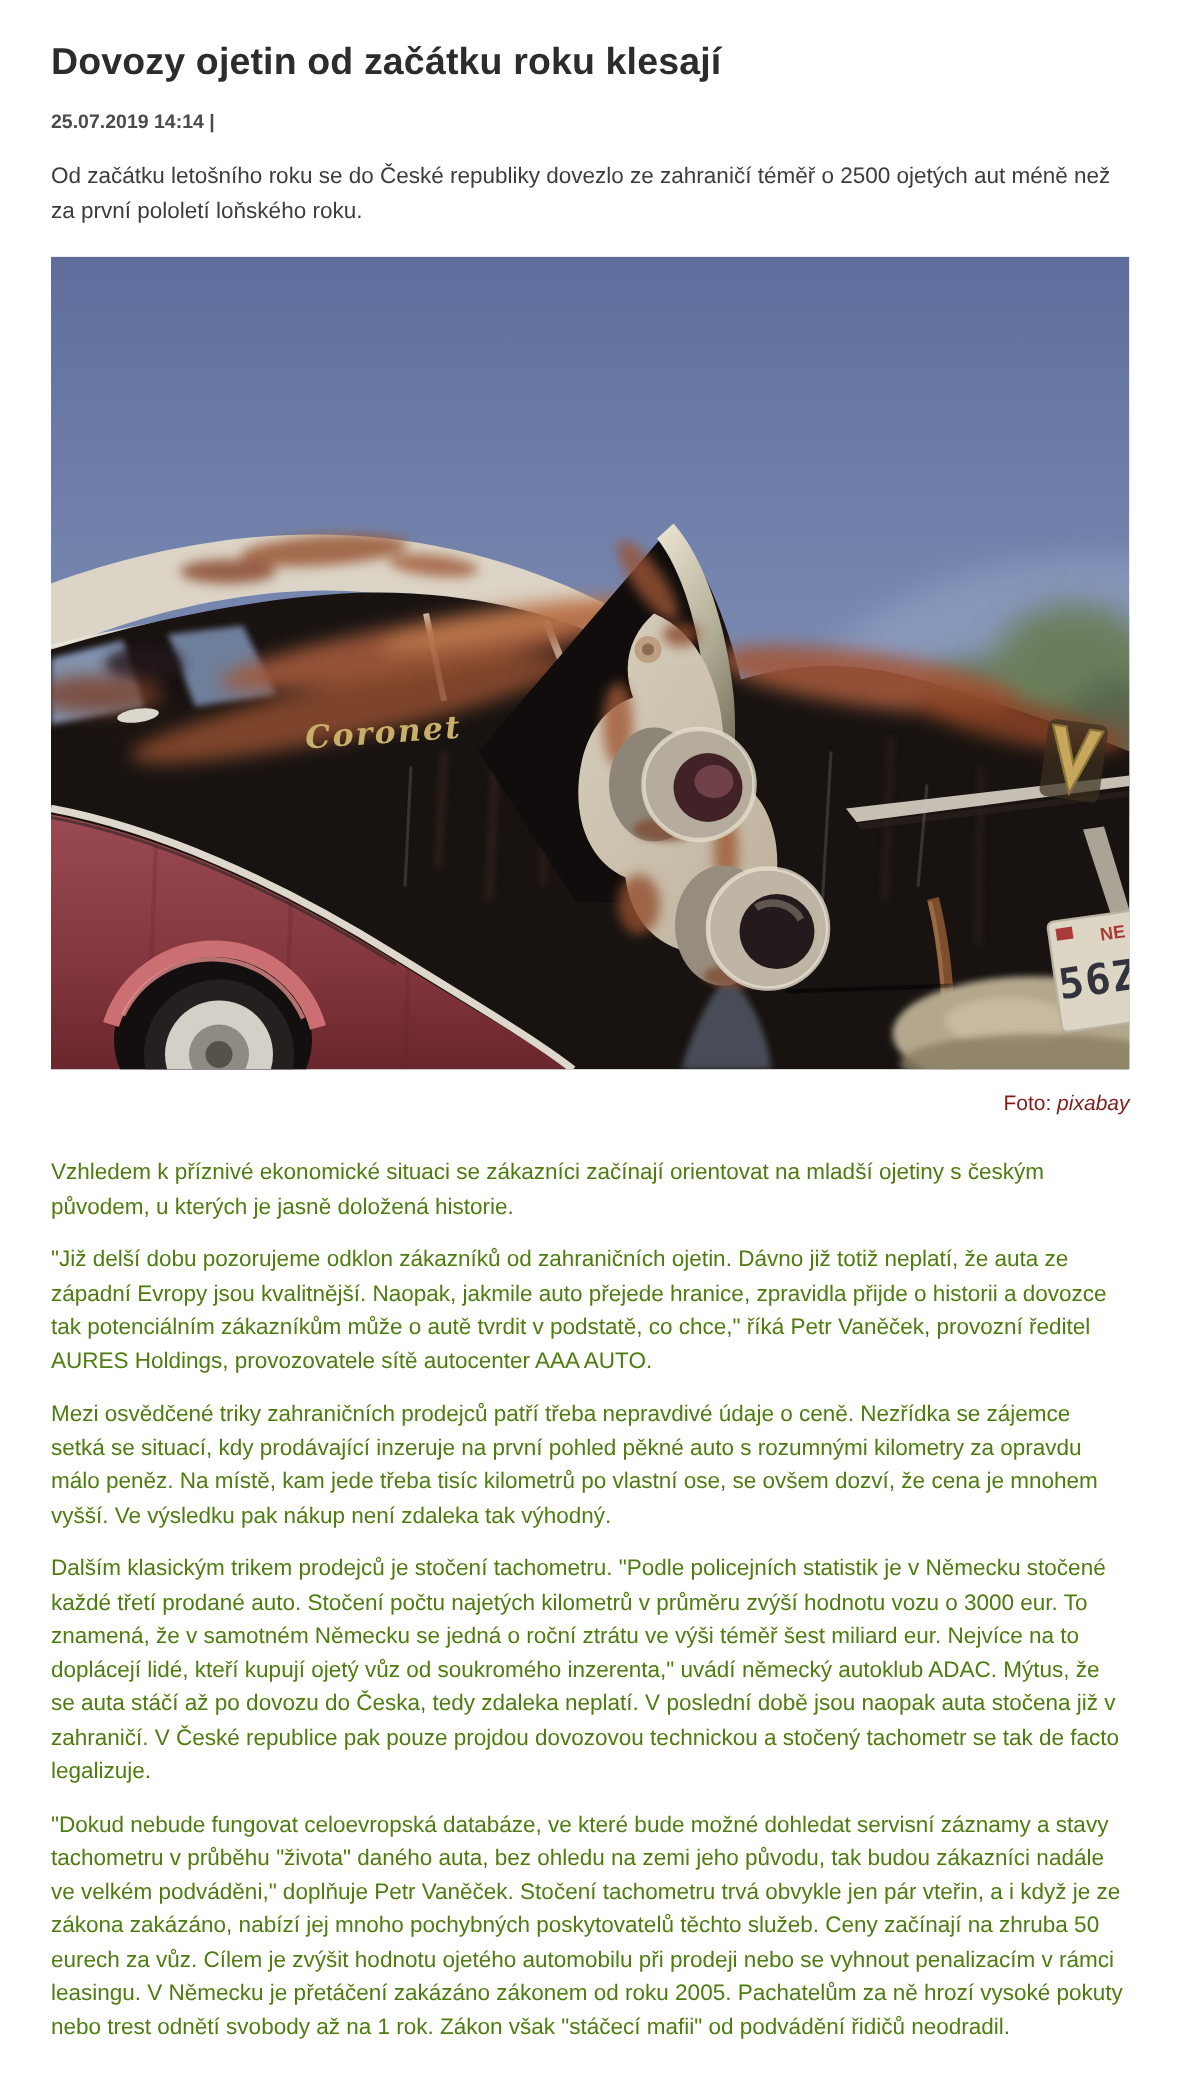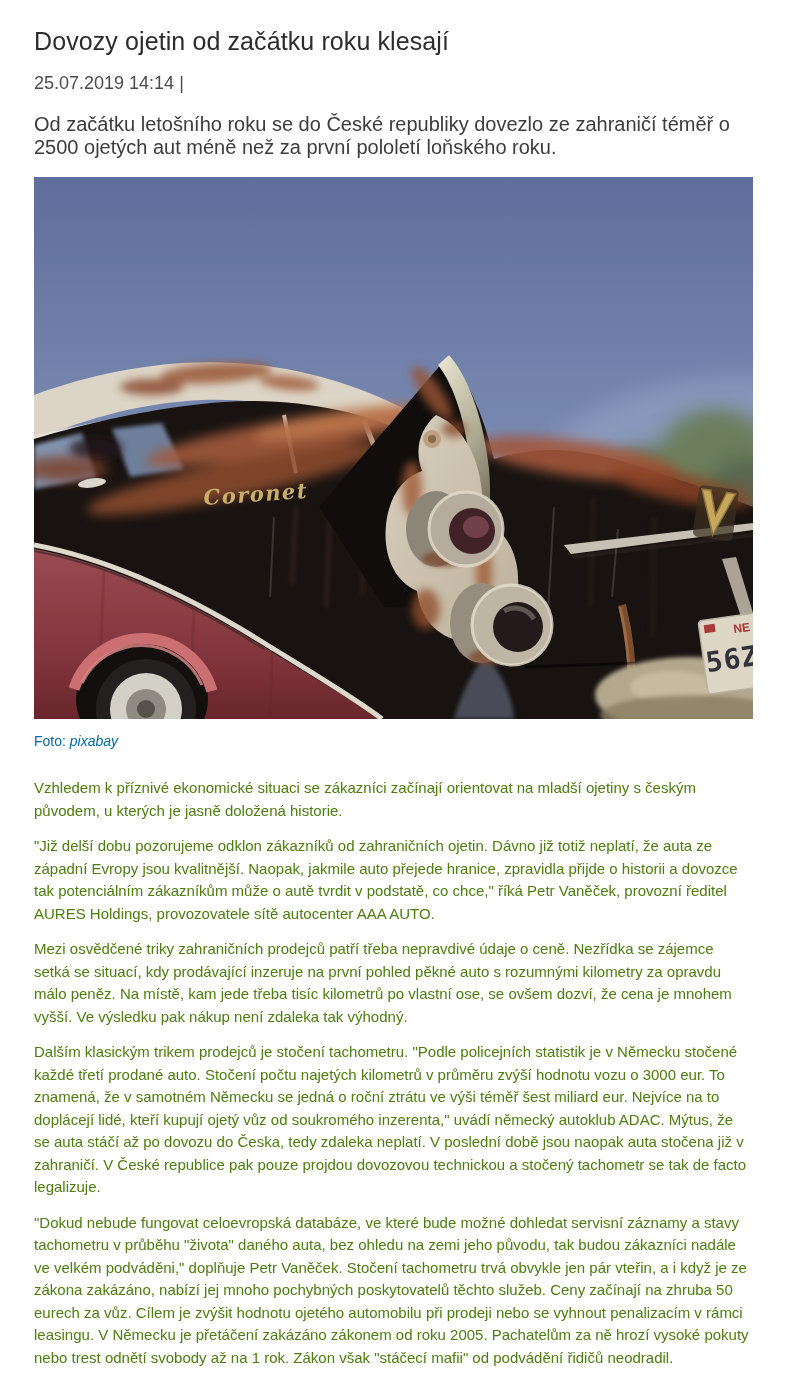--- a/index.html
+++ b/index.html
@@ -1,27 +1,27 @@
 <!DOCTYPE html>
 <html><head>
 <meta charset="utf-8">
 <style>
   html, body { margin: 0; padding: 0; background: #ffffff; }
   body { width: 800px; font-family: "Liberation Sans", sans-serif; color: #3c3c3c; }
   .page { width: 800px; min-height: 1400px; background: #ffffff; position: relative; }
   .content { padding: 27px 47px 0 34px; }
   h1.title {
-    margin: 0; font-size: 25px; line-height: 29px; font-weight: normal;
+    margin: 0; font-size: 25px; line-height: 29px; font-weight: bold;
     color: #2c2c2c; letter-spacing: 0.1px;
   }
-  .date { margin: 17px 0 0; font-size: 18px; color: #4b4b4b; }
-  p.lead { margin: 19px 0 12px; font-size: 20px; line-height: 22.5px; color: #3c3c3c; }
+  .date { margin: 17px 0 0; font-size: 13px; color: #4b4b4b; font-weight: bold; }
+  p.lead { margin: 19px 0 12px; font-size: 15px; line-height: 22.5px; color: #3c3c3c; }
   figure.photo { margin: 19px 0 0; padding: 0; width: 719px; height: 542px; overflow: hidden; }
   figure.photo svg { display: block; }
-  .credit { margin: 14px 0 27px; font-size: 14px; line-height: 17px; color: #0369a1; text-align: left; }
+  .credit { margin: 14px 0 27px; font-size: 14px; line-height: 17px; color: #7f1d1d; text-align: right; }
   .credit em { font-style: italic; }
   .body-text p { margin: 0 0 13px; font-size: 15px; line-height: 22.5px; color: #4d7c0f; }
 </style>
 </head>
 <body>
 
 <div class="page">
   <div class="content">
 
     <h1 class="title">Dovozy ojetin od začátku roku klesají</h1>

